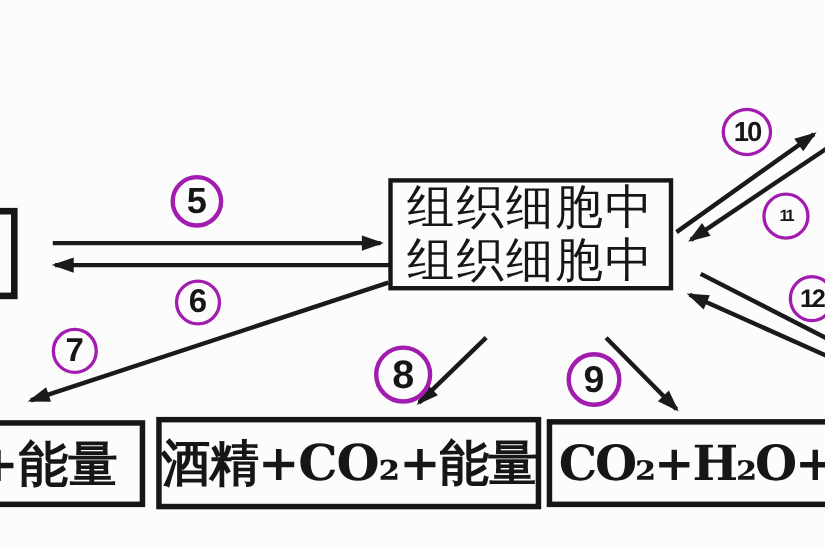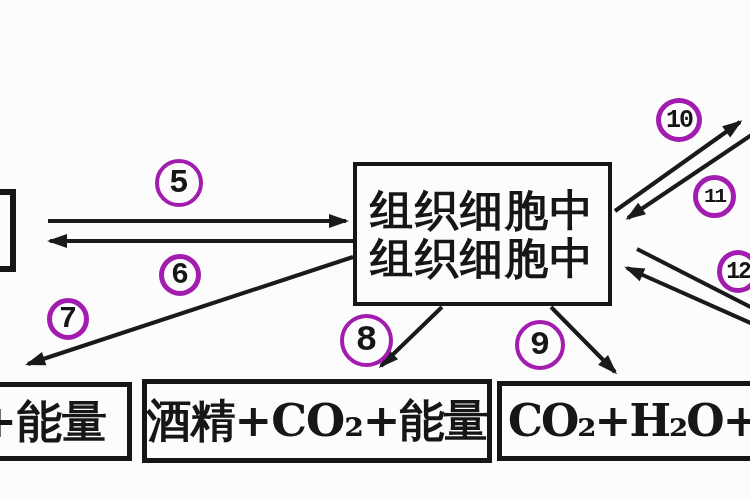--- a/index.html
+++ b/index.html
@@ -14,43 +14,43 @@
   .arrow-layer{position:absolute;left:0;top:0;width:750px;height:500px;}
   .arrow-layer line{stroke:#1a1a1a;stroke-width:4;}
   .box{
     position:absolute;
     box-sizing:border-box;
     border:5px solid #161616;
     background:transparent;
   }
   .left-box{left:-70px;top:189px;width:86px;height:83px;border-width:6px;}
   .center-box{
-    left:353px;top:162px;width:259px;height:144px;
+    left:353px;top:162px;width:259px;height:102px;
     border-width:4px;
     display:flex;flex-direction:column;align-items:center;justify-content:center;
-    font-weight:bold;font-size:43px;line-height:48px;letter-spacing:2px;
+    font-weight:normal;font-size:43px;line-height:48px;letter-spacing:2px;
     text-align:center;
   }
   .bbox{
     display:flex;align-items:center;
     font-weight:bold;
     font-family:"DejaVu Serif","Liberation Serif",serif;
     white-space:nowrap;
   }
   .bbox1{left:-120px;top:382px;width:252px;height:79px;justify-content:flex-end;padding-right:20px;font-size:45px;}
   .bbox2{left:142px;top:379px;width:350px;height:84px;justify-content:center;font-size:45px;letter-spacing:-1px;}
   .bbox3{left:497px;top:381px;width:293px;height:80px;justify-content:flex-start;padding-left:6px;font-size:44px;letter-spacing:-2px;}
   .badge{
     position:absolute;
     box-sizing:border-box;
-    border:5px solid #a21caf;
+    border:3px solid #a21caf;
     border-radius:50%;
     display:flex;align-items:center;justify-content:center;
     font-weight:bold;
-    font-family:Liberation Mono, monospace;
+    font-family:Liberation Sans, sans-serif;
     background:transparent;
   }
   .badge.thick{border-width:4px;}
   .badge.twodigit{letter-spacing:-2px;}
 </style>
 </head>
 <body>
 
 <div class="stage">
 
@@ -91,16 +91,16 @@
   <div class="box bbox bbox3">
     <span>CO₂+H₂O+能量</span>
   </div>
 
   <div class="badge thick" style="left:155px;top:159px;width:48px;height:48px;font-size:33px;">5</div>
   <div class="badge" style="left:159px;top:254px;width:42px;height:42px;font-size:30px;">6</div>
   <div class="badge" style="left:47px; top:298px;width:42px;height:42px;font-size:30px;">7</div>
   <div class="badge thick" style="left:340px;top:314px;width:53px;height:53px;font-size:36px;">8</div>
   <div class="badge thick" style="left:515px;top:320px;width:50px;height:50px;font-size:34px;">9</div>
   <div class="badge twodigit" style="left:656px;top:98px; width:46px;height:44px;font-size:25px;">10</div>
-  <div class="badge twodigit" style="left:693px;top:175px;width:43px;height:43px;font-size:21px;">11</div>
+  <div class="badge twodigit" style="left:693px;top:175px;width:43px;height:43px;font-size:15px;">11</div>
   <div class="badge twodigit" style="left:717px;top:250px;width:42px;height:43px;font-size:23px;">12</div>
 
 </div>
 
 </body></html>

